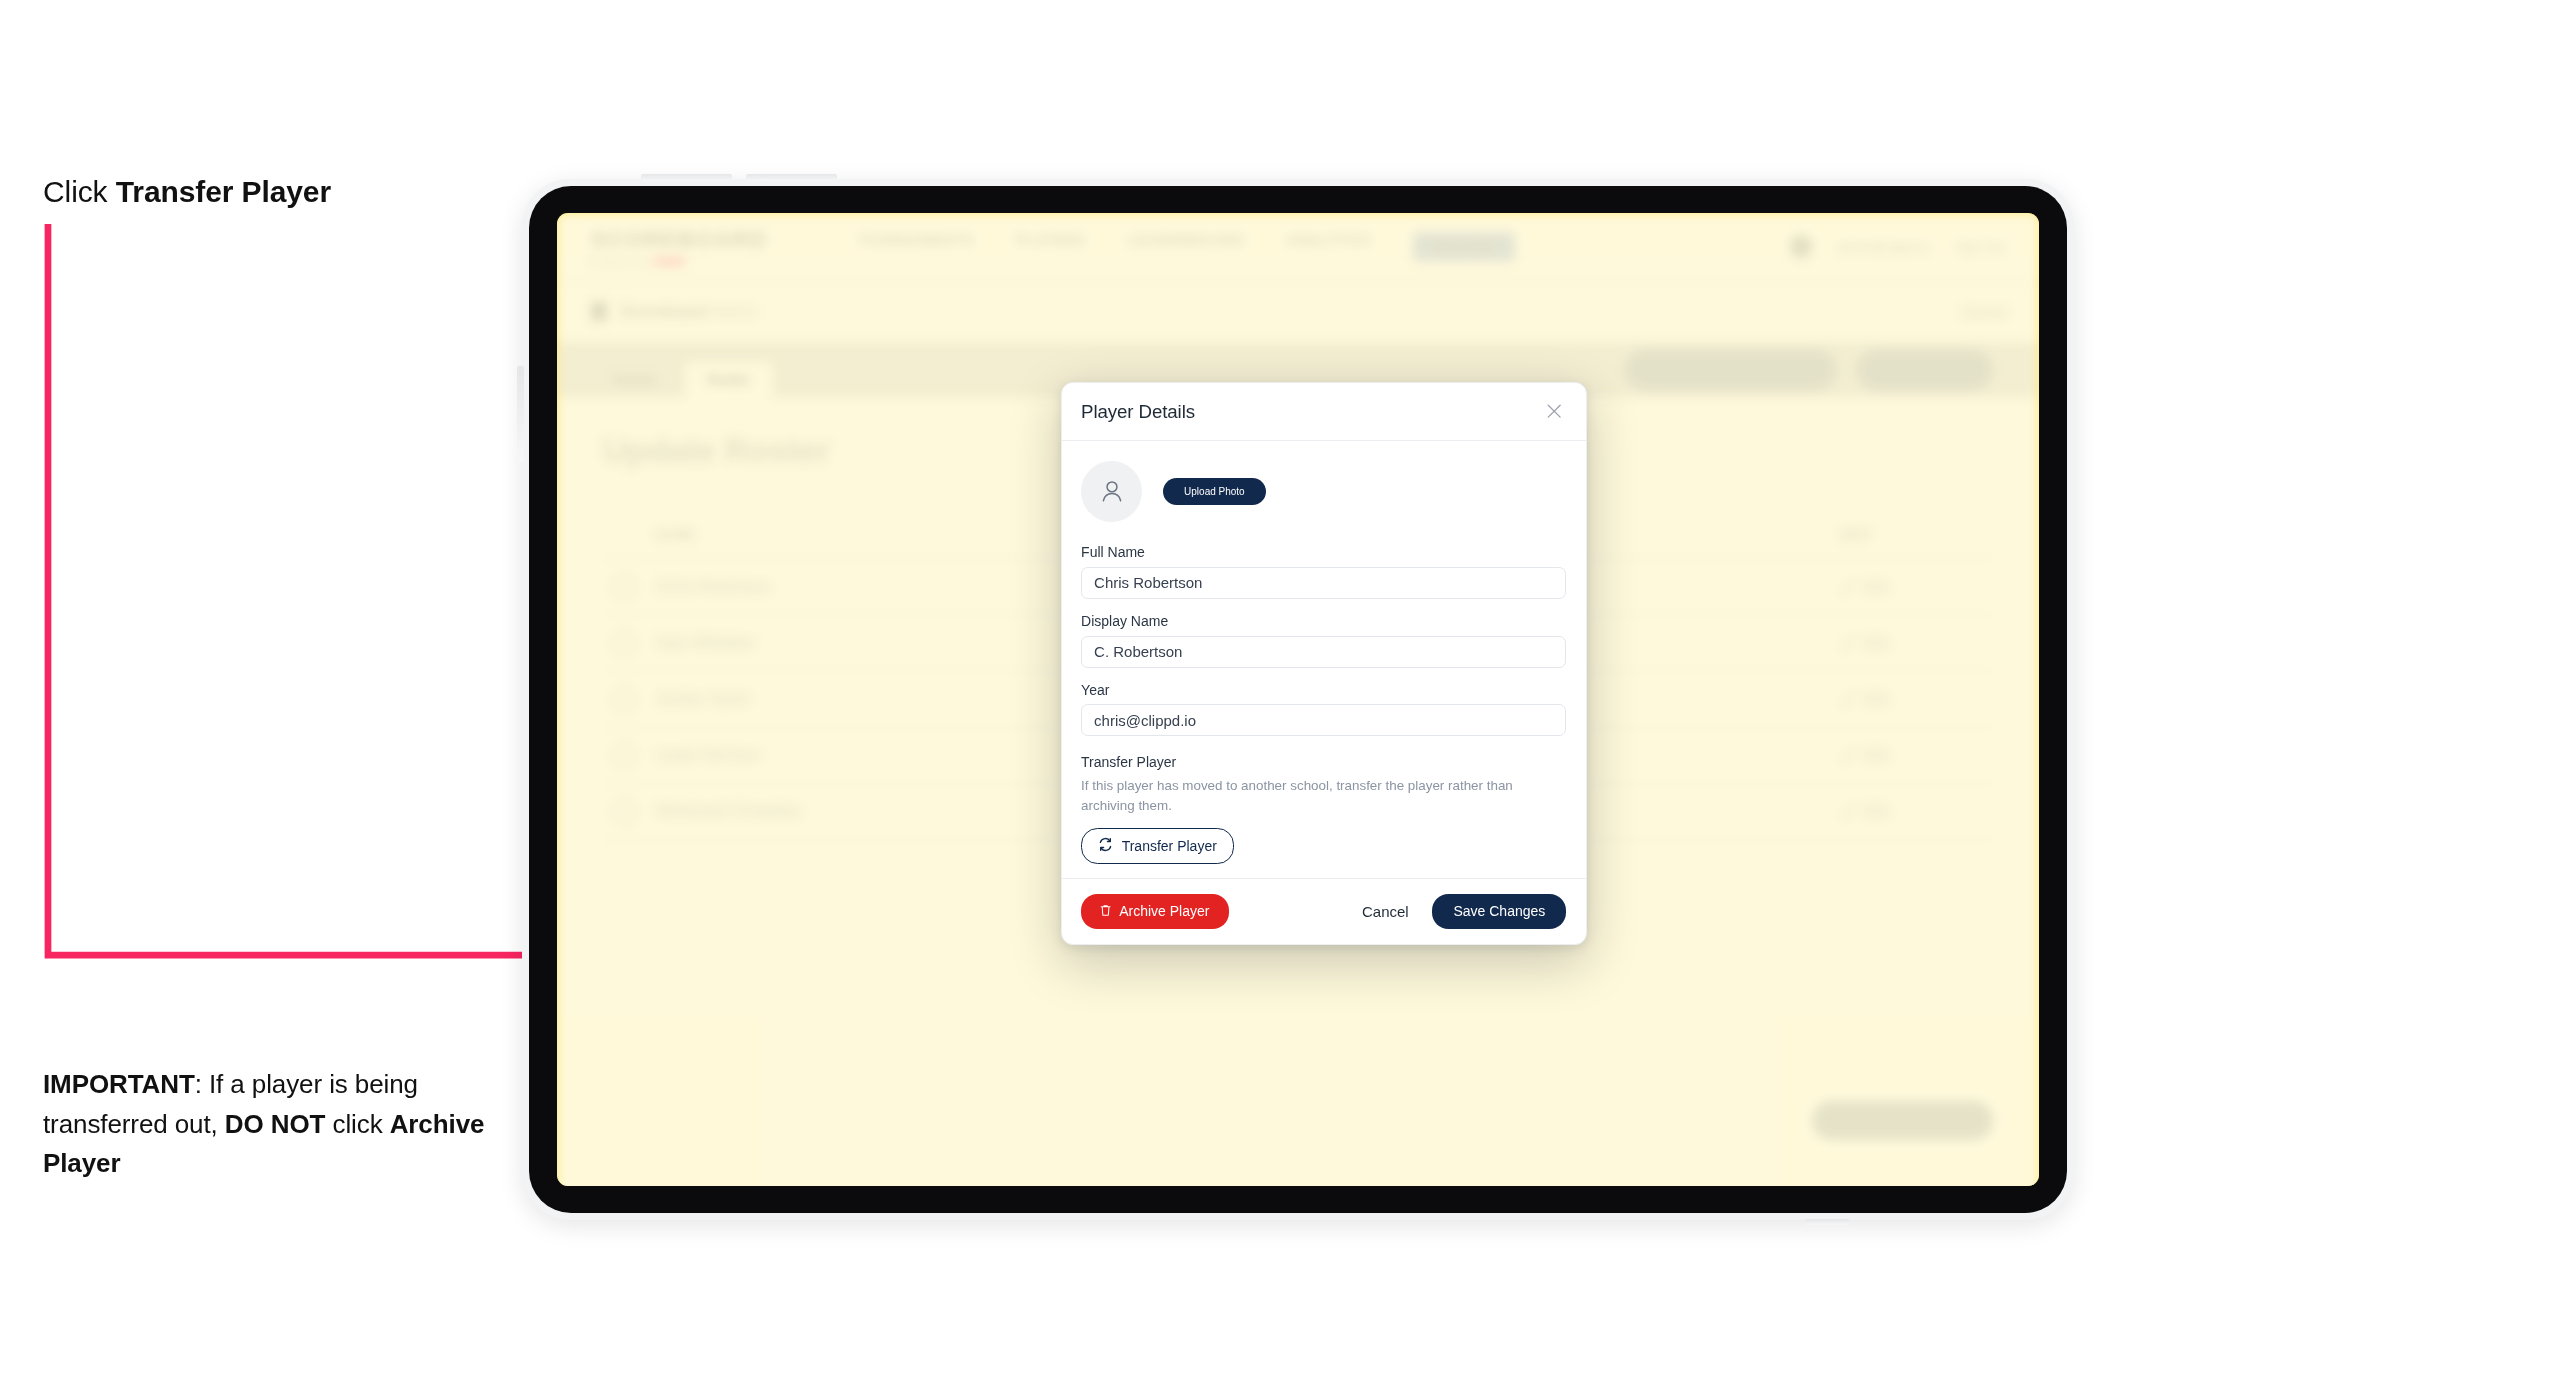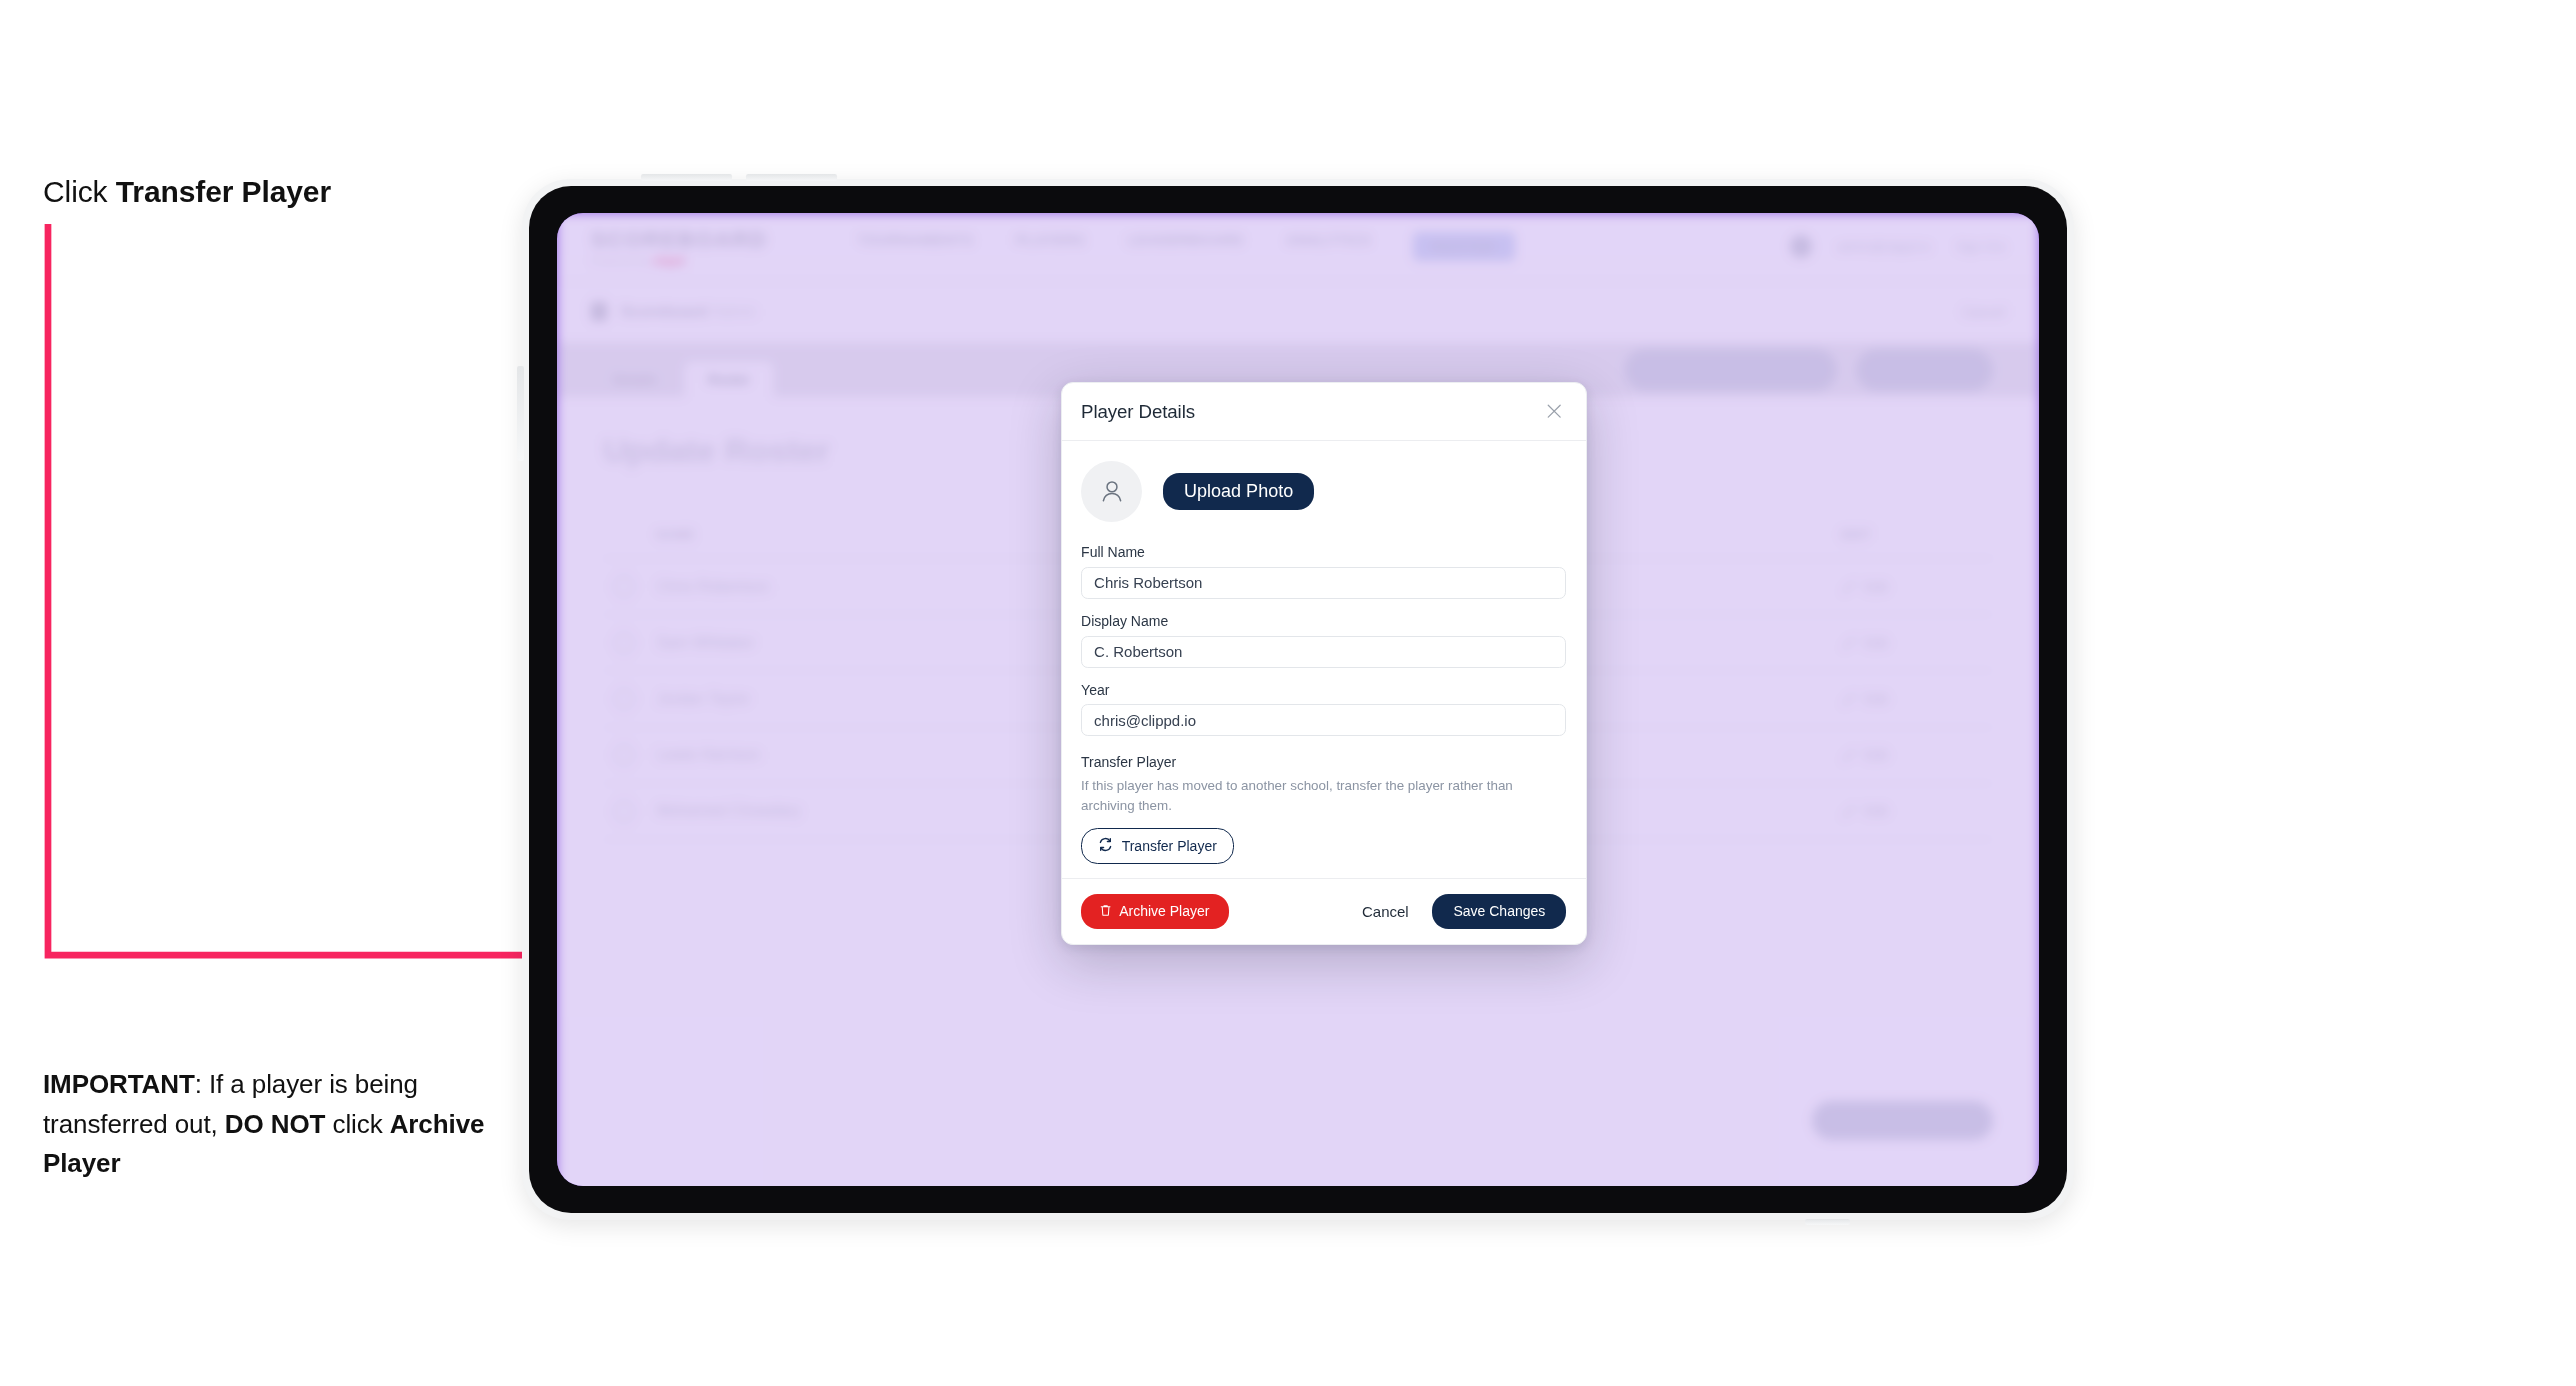--- a/index.html
+++ b/index.html
@@ -37,21 +37,21 @@
     box-shadow: 0 6px 25px rgba(0,0,0,0.10);
   }
   .device-bezel {
     width: 100%; height: 100%;
     background: #0b0b0d;
     border-radius: 42px;
     padding: 27px 28px;
   }
   .screen {
     position: relative; width: 100%; height: 100%;
-    background: #6d28d9; border-radius: 26px; overflow: hidden;
+    background: #fde047; border-radius: 11px; overflow: hidden;
   }
   .btn-vol {
     position: absolute; background: linear-gradient(180deg,#e4e6e8,#f6f7f8);
     border-radius: 2.2px;
   }
   .btn-vol.top1 { top: -5.2px; left: 119px; width: 91px; height: 6.7px; }
   .btn-vol.top2 { top: -5.2px; left: 224px; width: 91px; height: 6.7px; }
   .btn-vol.side { left: -5.2px; top: 187px; width: 6.7px; height: 95px; border-radius: 2.2px; }
   .btn-vol.bot  { bottom: -4.5px; right: 224px; width: 45px; height: 5.2px; }
 
@@ -124,21 +124,21 @@
   .close-btn svg { display:block; }
 
   .modal-body { padding: 19.4px 19.4px 13.4px 19.4px; }
   .photo-row { display:flex; align-items:center; gap: 21px; margin-bottom: 22.4px; }
   .avatar-big {
     width: 61px; height:61px; border-radius:50%; background:#f0f1f3;
     display:flex; align-items:center; justify-content:center;
   }
   .upload-btn {
     background:#11294d; color:#ffffff; border:none; border-radius: 16.4px;
-    padding: 8px 21px; font-size: 18px; font-family:"Liberation Sans",sans-serif;
+    padding: 8px 21px; font-size: 10px; font-family:"Liberation Sans",sans-serif;
     cursor:pointer; font-weight:400;
   }
 
   .field { margin-bottom: 14px; }
   .field-label { font-size: 14px; color:#2b3645; margin-bottom: 6.7px; display:block; font-weight:400; }
   .field-input {
     width: 100%; height: 32px; border: 0.7px solid #e3e6ea; border-radius: 6.7px;
     padding: 0 12px; font-size: 15px; color:#374151; background:#fff;
     font-family:"Liberation Sans",sans-serif; outline:none;
   }

